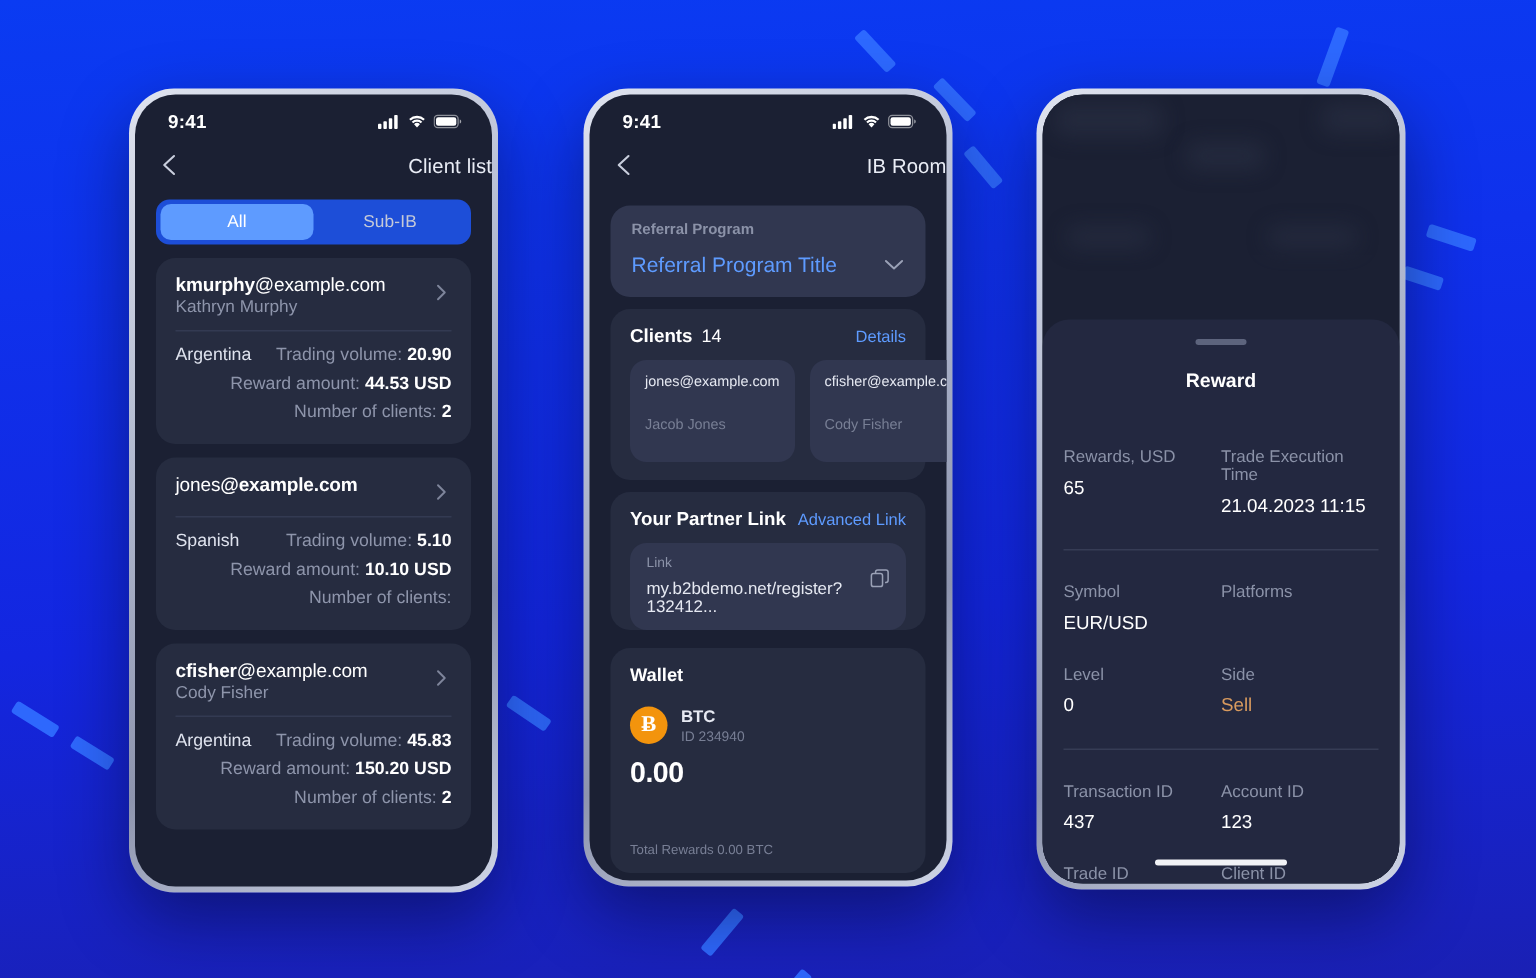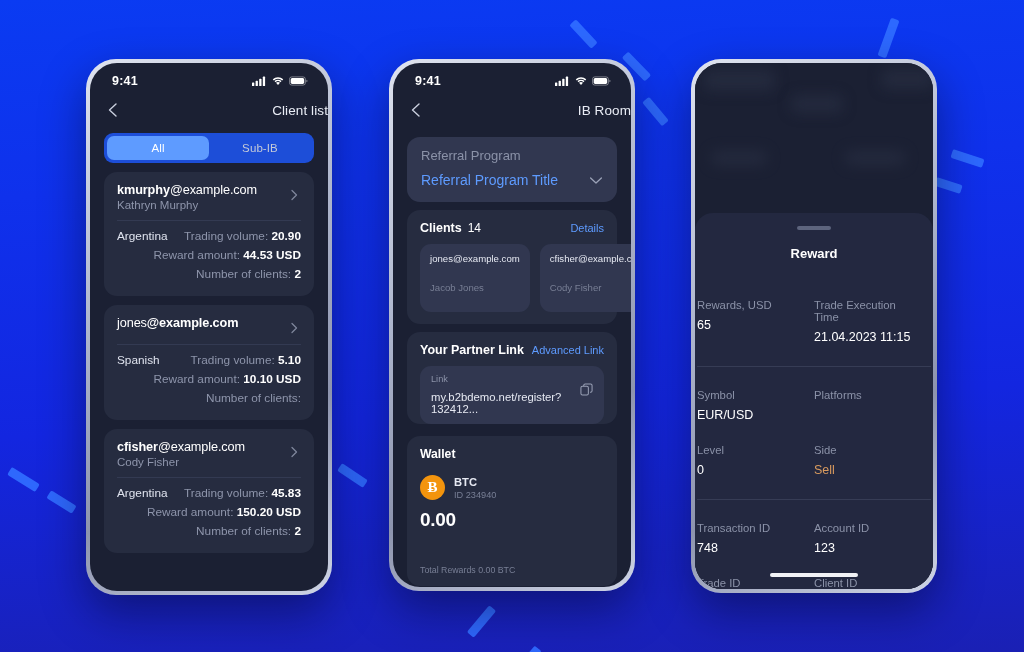--- a/index.html
+++ b/index.html
@@ -97,21 +97,21 @@
 
   
   .p2-block { margin: 8px 14px 0 14px; background: #262c40; border-radius: 13px; }
   .select-box {
     margin: 10px 14px 0 14px;
     background: #313750;
     border-radius: 13px;
     padding: 11px 14px 14px 14px;
     position: relative;
   }
-  .sel-label { font-size: 13px; color: #8b92a8; }
+  .sel-label { font-size: 10px; color: #8b92a8; font-weight: bold; }
   .sel-value { font-size: 14px; color: #5e9bff; margin-top: 9px; font-weight: 400; }
   .sel-chev { position: absolute; right: 14px; bottom: 17px; width: 14px; height: 9px; }
 
   .sec-head {
     display: flex; align-items: baseline;
     padding: 11px 13px 0 13px;
   }
   .sec-title { font-size: 12.5px; color: #fff; font-weight: 700; }
   .sec-count { font-size: 12px; color: #fff; margin-left: 6px; font-weight: 400; }
   .sec-action { margin-left: auto; font-size: 11px; color: #5e9bff; }
@@ -147,21 +147,21 @@
   .coin-amt { font-size: 19px; color: #fff; font-weight: 700; padding: 9px 13px 0 13px; letter-spacing: -.3px; }
   .coin-total { font-size: 8.8px; color: #787f95; padding: 34px 13px 11px 13px; }
 
   
   .dim-bg { position: absolute; inset: 0; background: #1b2033; }
   .ghost { position: absolute; background: #262c40; border-radius: 6px; filter: blur(7px); opacity: .85; }
   .sheet {
     position: absolute; left: 0; right: 0; bottom: 0; top: 150px;
     background: #232840;
     border-radius: 18px 18px 0 0;
-    padding: 0 2px;
+    padding: 0 14px;
   }
   .grab-wrap { display: flex; justify-content: center; padding: 13px 0 0 0; }
   .grabber-bar { width: 34px; height: 4px; border-radius: 3px; background: #5d647d; }
   .sheet-title { text-align: center; font-size: 13px; color: #fff; font-weight: 700; margin-top: 16px; }
   .kv-grid { display: flex; }
   .kv { flex: 1; padding-right: 8px; }
   .kv-lab { font-size: 11.3px; color: #8b92a8; }
   .kv-val { font-size: 12.5px; color: #fff; margin-top: 7px; }
   .kv-val.amber { color: #d89a5e; }
   .kv-grid.topgap { margin-top: 38px; }
@@ -440,21 +440,21 @@
             <div class="kv-lab">Side</div>
             <div class="kv-val amber">Sell</div>
           </div>
         </div>
 
         <div class="sheet-sep"></div>
 
         <div class="kv-grid gap">
           <div class="kv">
             <div class="kv-lab">Transaction ID</div>
-            <div class="kv-val">748</div>
+            <div class="kv-val">437</div>
           </div>
           <div class="kv">
             <div class="kv-lab">Account ID</div>
             <div class="kv-val">123</div>
           </div>
         </div>
 
         <div class="kv-grid gap">
           <div class="kv">
             <div class="kv-lab">Trade ID</div>

